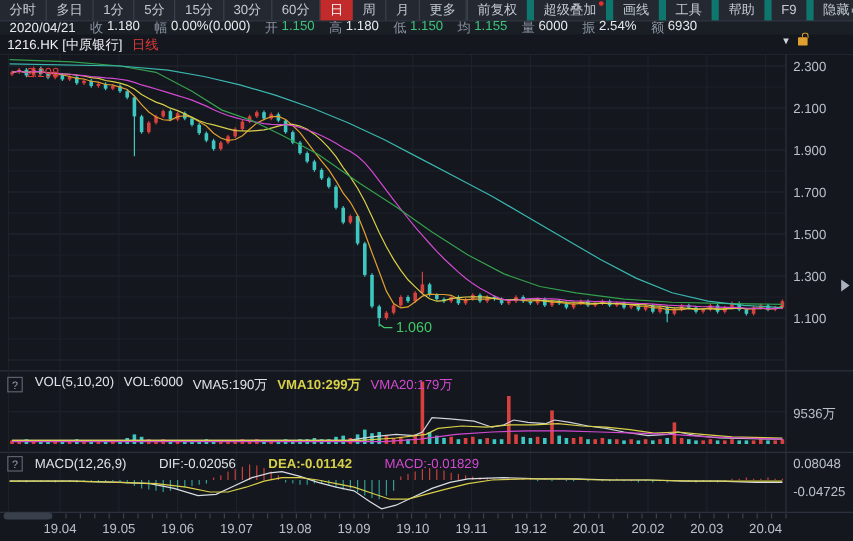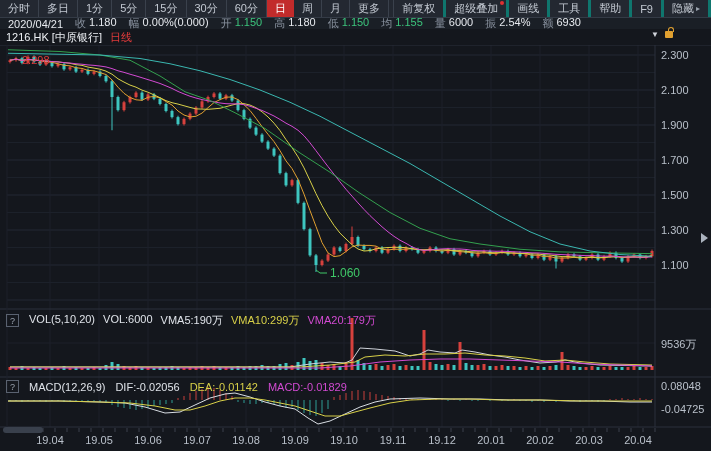--- a/index.html
+++ b/index.html
@@ -6,21 +6,21 @@
   body{width:711px;height:451px;position:relative;overflow:hidden;
        font-family:"Liberation Sans","DejaVu Sans",sans-serif;
        -webkit-font-smoothing:antialiased;color:#e6e9ee;}
   
   .menubar{position:absolute;left:0;top:0;width:711px;height:17px;
            background:#232831;border-bottom:1px solid #343b46;
            display:flex;align-items:stretch;font-size:11px;color:#c3c9d2;}
   .menubar .spacer{flex:1;}
   .menu-item{display:flex;align-items:center;padding:0 8px;
              border-right:1px solid #3a414c;cursor:default;white-space:nowrap;position:relative;}
-  .menu-item.right{border-right:3px solid #0f766e;}
+  .menu-item.right{border-right:6px solid #0f766e;}
   .menu-item.first-right{border-left:1px solid #3a414c;}
   .menu-item.selected{background:#c22b2b;color:#ffffff;border-right:none;}
   .menu-item .dot{position:absolute;top:1px;right:2px;width:4px;height:4px;border-radius:50%;background:#e03131;}
   .menu-item .mini-arrow{font-size:8px;margin-left:2px;color:#9aa3af;}
   
   .quotebar{position:absolute;left:0;top:18px;width:711px;height:11px;
             background:#1a1f26;display:flex;align-items:center;gap:12px;
             padding-left:8px;font-size:11px;white-space:nowrap;}
   .quote-date{color:#e6e9ee;}
   .qfield{display:flex;gap:3px;}
@@ -40,21 +40,21 @@
   .lock{width:8px;height:7px;background:#e0a030;border-radius:1px;position:relative;margin-left:2px;}
   .lock:before{content:"";position:absolute;left:1px;top:-4px;width:4px;height:4px;
                border:1.5px solid #e0a030;border-bottom:none;border-radius:3px 3px 0 0;
                transform:translateX(2px);}
   
   .pane-label{position:absolute;display:flex;align-items:center;gap:10px;
               font-size:11px;z-index:3;white-space:nowrap;}
   .help-box{width:11px;height:11px;border:1px solid #5a6270;color:#9aa3af;
             font-size:9px;display:flex;align-items:center;justify-content:center;}
   .seg-white{color:#dfe3e9;}
-  .seg-yellow{color:#d8d048;}
+  .seg-yellow{color:#d8d048;font-weight:bold;}
   .seg-magenta{color:#d24ad2;}
   
   #chart-svg{position:absolute;left:0;top:45px;z-index:1;}
   
   .scroll-thumb{position:absolute;left:3px;top:427px;width:40px;height:6px;
                 background:#39404c;border-radius:3px;z-index:2;}
 </style>
 </head>
 <body>
 
@@ -141,21 +141,21 @@
       <span class="seg-white">VOL(5,10,20)</span>
       <span class="seg-white">VOL:6000</span>
       <span class="seg-white">VMA5:190万</span>
       <span class="seg-yellow">VMA10:299万</span>
       <span class="seg-magenta">VMA20:179万</span>
     </span>
 </div>
 
 <div class="pane-label" style="left:6px;top:380px;">
   <span class="help-box">?</span>
-  <span id="macd-segs" style="display:flex;gap:10px;">
+  <span id="macd-segs" style="display:flex;gap:27px;">
       <span class="seg-white">MACD(12,26,9)</span>
       <span class="seg-white">DIF:-0.02056</span>
       <span class="seg-yellow">DEA:-0.01142</span>
       <span class="seg-magenta">MACD:-0.01829</span>
     </span>
 </div>
 
 <svg id="chart-svg" width="711" height="406" viewBox="0 45 711 406">
     <line x1="7" y1="55" x2="655" y2="55" stroke="#232934" stroke-width="1"></line>
     <line x1="7" y1="72.5" x2="655" y2="72.5" stroke="#1c212a" stroke-width="1"></line>

